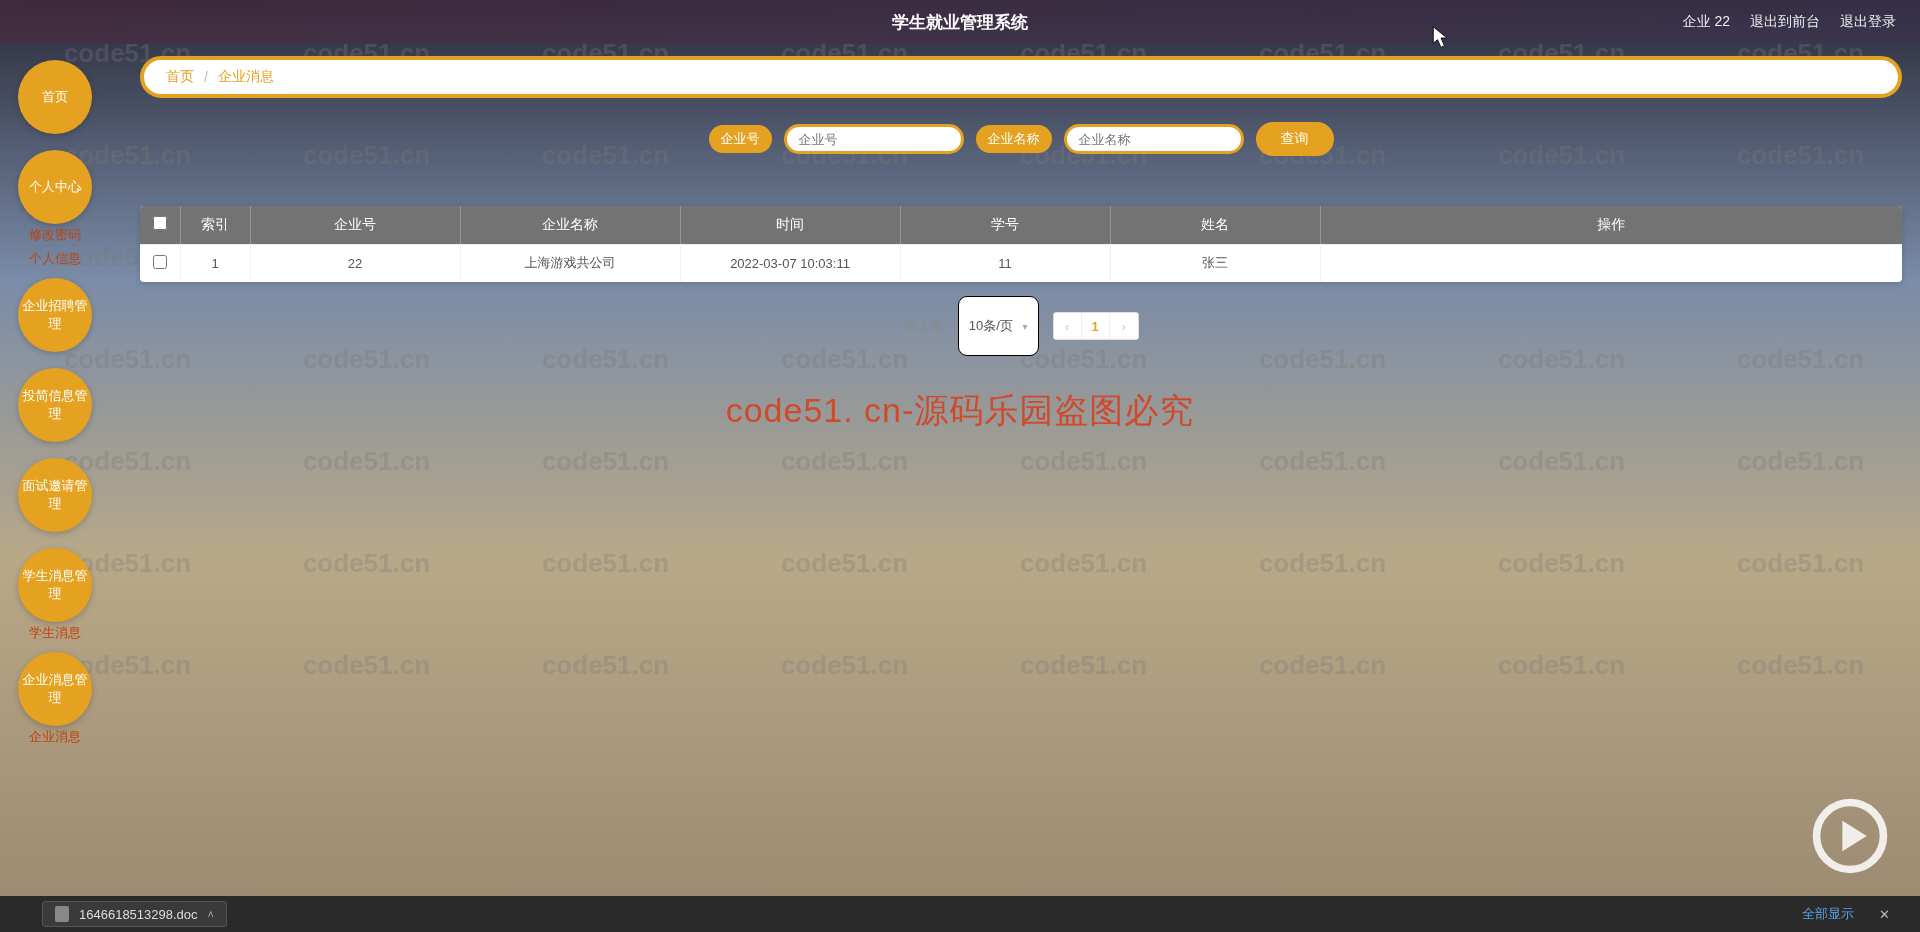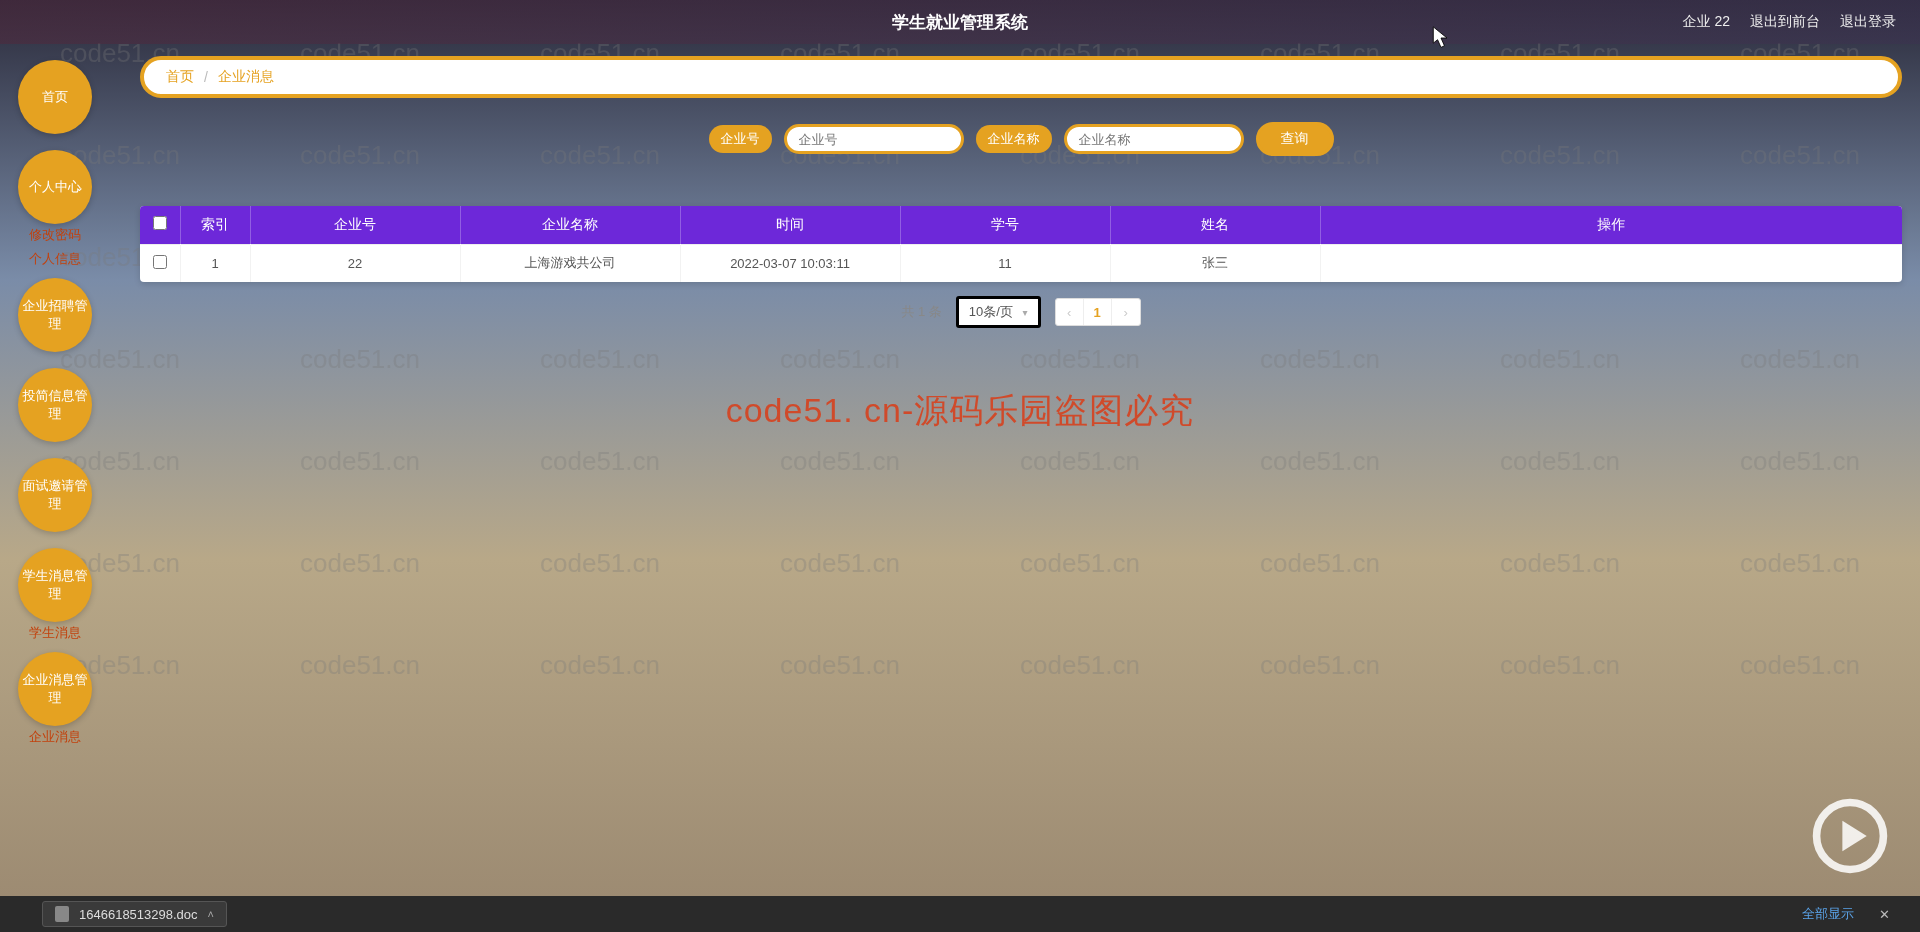--- a/index.html
+++ b/index.html
@@ -8,26 +8,26 @@
   width: 1920px;
   height: 932px;
   background: linear-gradient(180deg, #2a2a3a 0%, #7a8ca8 30%, #b8a888 60%, #9a8870 100%);
   overflow: hidden;
   position: relative;
 }
 
 
 .watermark-row {
   position: absolute;
-  left: 0; right: 0;
+  left: 8px; right: 0;
   display: flex;
   justify-content: space-around;
   color: rgba(120,120,120,0.32);
   font-size: 26px;
-  font-weight: 400;
+  font-weight: 700;
   pointer-events: none;
   z-index: 1;
 }
 
 .center-watermark {
   position: absolute;
   left: 50%;
   top: 388px;
   transform: translateX(-50%);
   color: #d04a2a;
@@ -163,42 +163,42 @@
 
 
 .table-wrap {
   margin-top: 50px;
   background: #fff;
   border-radius: 4px;
   overflow: hidden;
   box-shadow: 0 2px 6px rgba(0,0,0,0.15);
 }
 table { width: 100%; border-collapse: collapse; }
-thead tr { background: #6d28d9; color: #fff; height: 38px; }
+thead tr { background: #737373; color: #fff; height: 38px; }
 thead th { font-size: 14px; font-weight: normal; border-right: 1px solid rgba(255,255,255,0.25); }
 thead th:last-child { border-right: none; }
 tbody tr { height: 38px; border-top: 1px solid #eee; }
 tbody td { text-align: center; font-size: 13px; color: #555; border-right: 1px solid #f2f2f2; }
 tbody td:last-child { border-right: none; }
 .chk { width: 40px; }
 input[type="checkbox"] { width: 14px; height: 14px; }
 
 .pager {
   margin-top: 14px;
   display: flex;
   justify-content: center;
   align-items: center;
   gap: 14px;
   font-size: 13px;
   color: #888;
 }
 .pager-select {
-  border: 3px solid #000000;
-  border-radius: 3px;
-  padding: 4px 10px;
+  border: 1px solid #000000;
+  border-radius: 9px;
+  padding: 20px 10px;
   background: #fff;
   font-size: 13px;
   color: #555;
 }
 .pager-nav {
   display: flex;
   border: 1px solid #ddd;
   border-radius: 3px;
   overflow: hidden;
   background: #fff;

